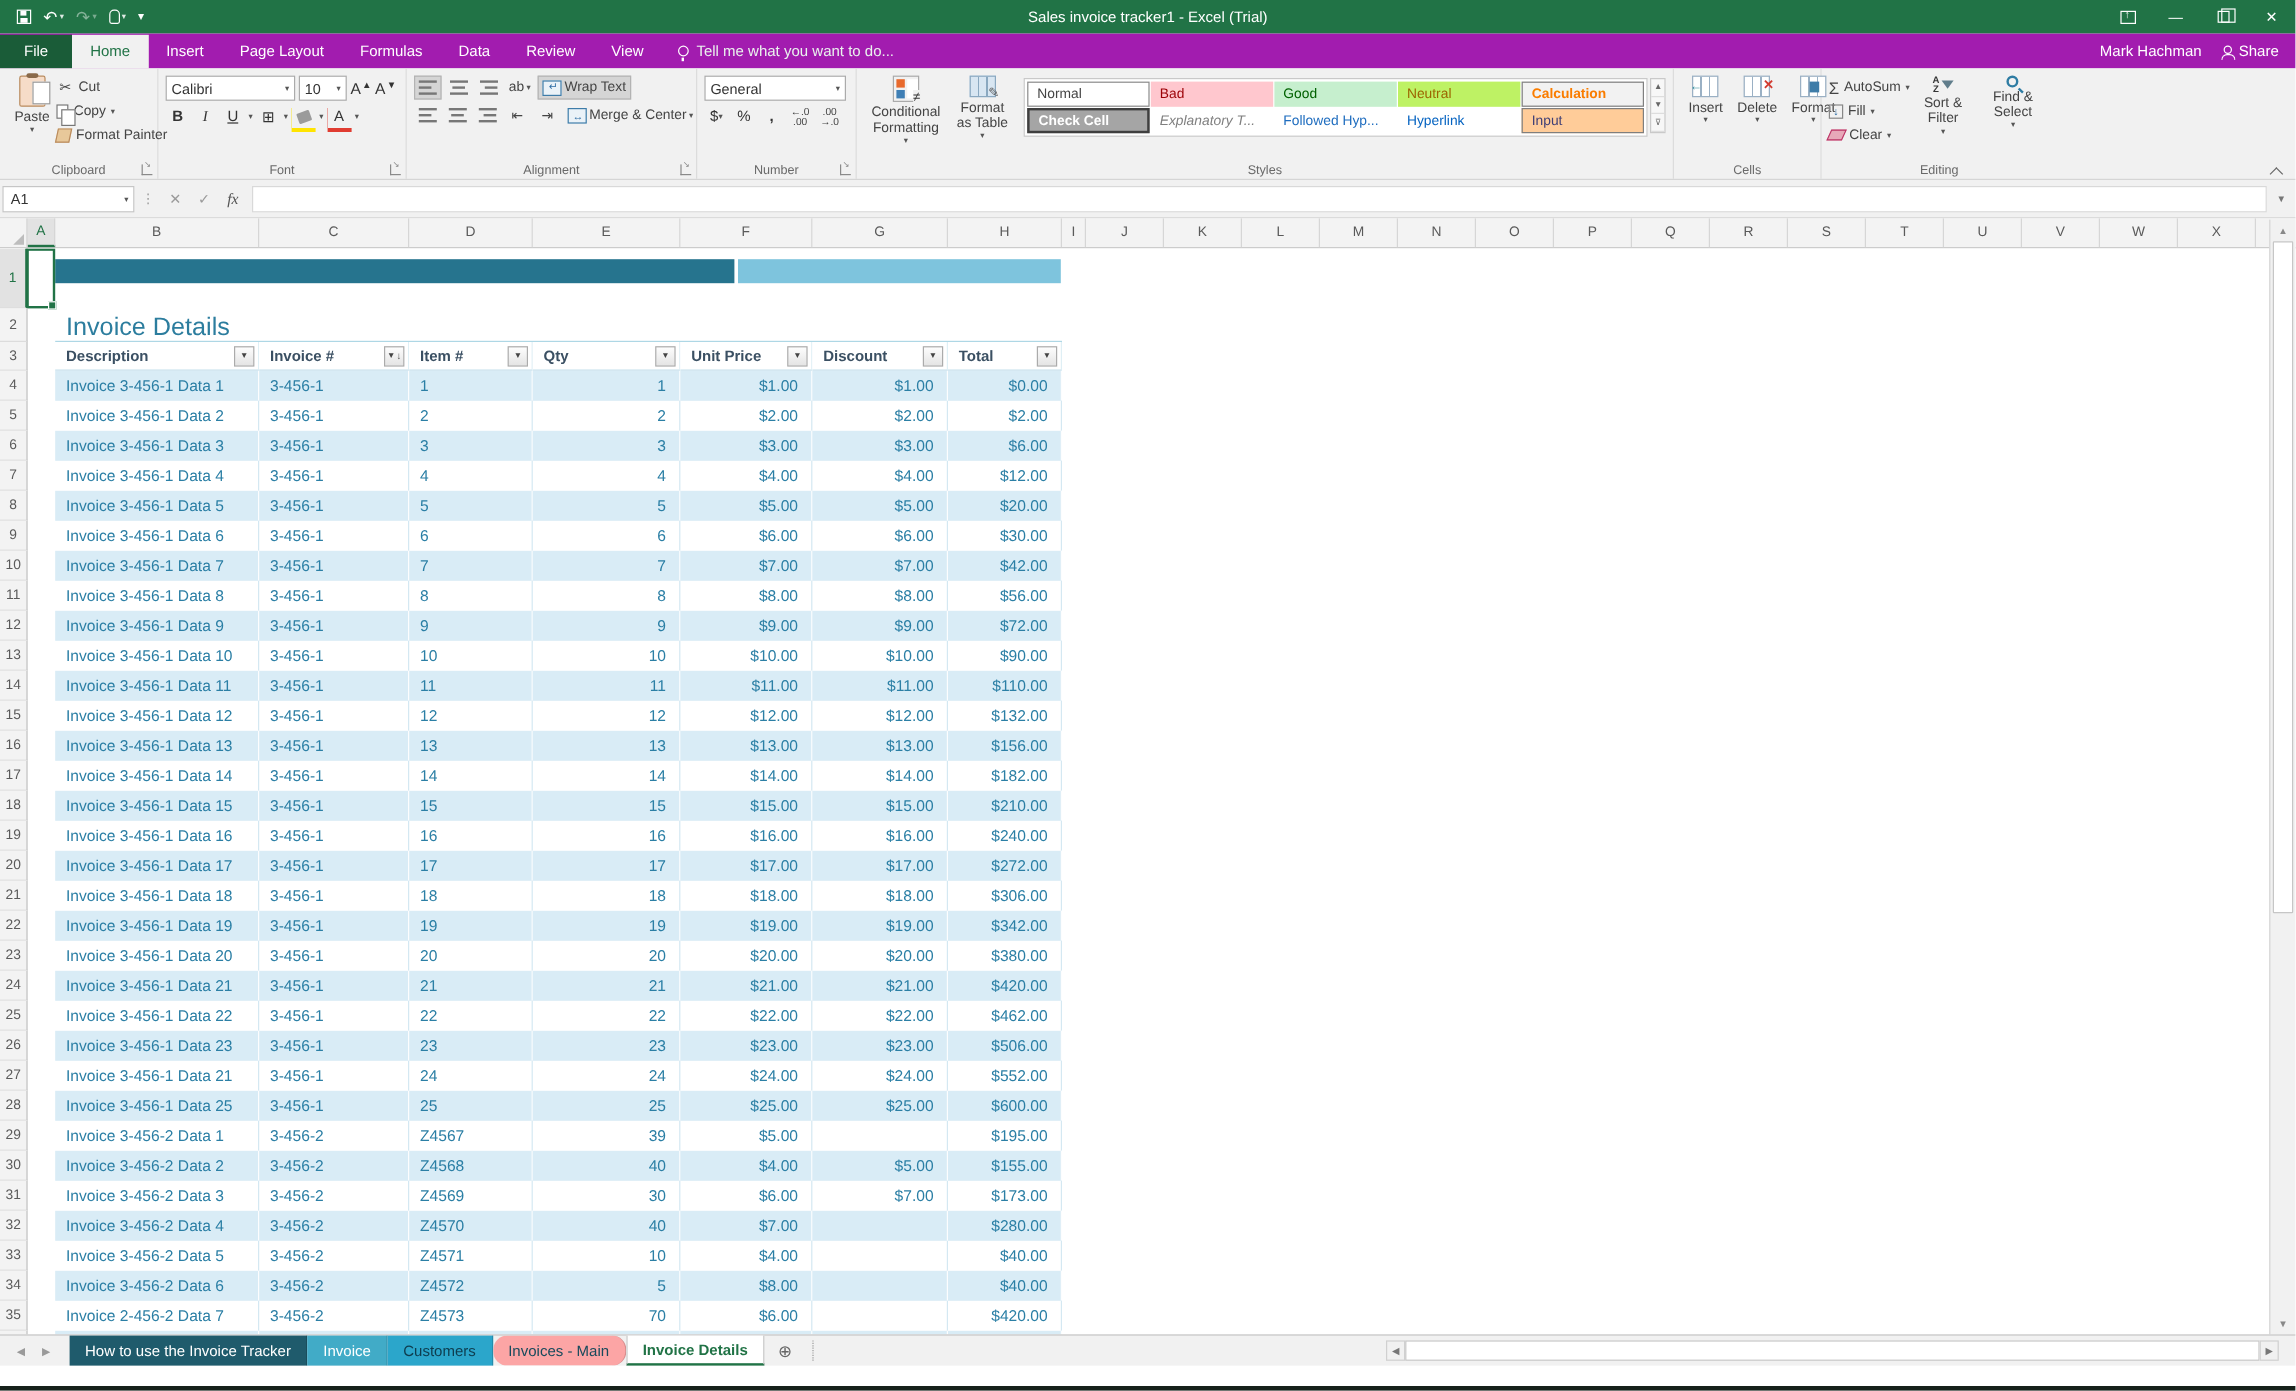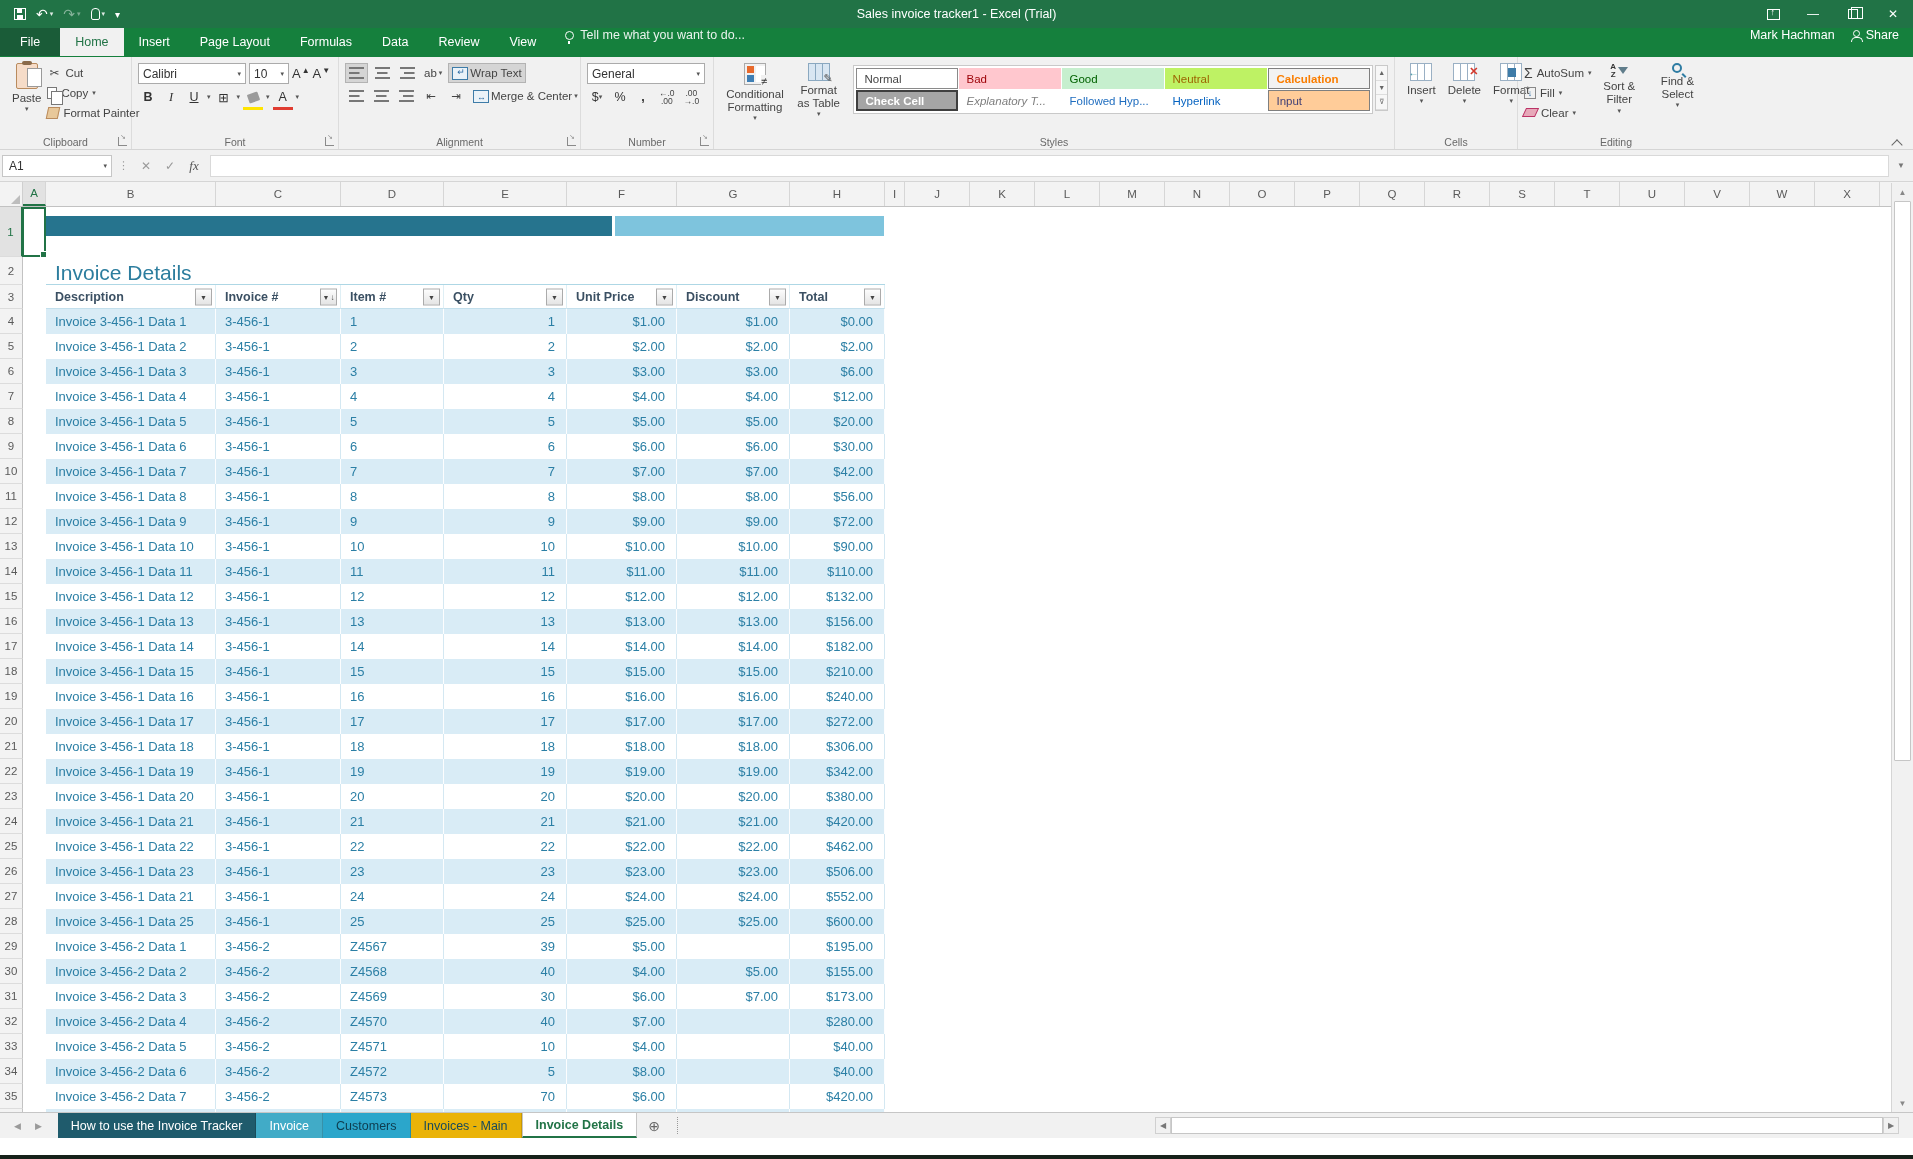--- a/index.html
+++ b/index.html
@@ -21,21 +21,21 @@
 .qat-more { font-size:10px; letter-spacing:1px; }
 #title-text { position:absolute; left:50%; transform:translateX(-50%); font-size:12.5px; color:#fff; white-space:nowrap; }
 .winctrls { margin-left:auto; display:flex; height:28px; }
 .winbtn { width:40px; height:28px; display:flex; align-items:center; justify-content:center; font-size:12px; color:#fff; }
 .ribbon-opts-icon { width:13px; height:11px; border:1px solid #fff; position:relative; }
 .ribbon-opts-icon::before { content:"↑"; position:absolute; top:-3px; left:3px; font-size:9px; }
 .restore-icon { width:10px; height:10px; border:1px solid #fff; position:relative; }
 .restore-icon::before { content:""; position:absolute; top:-3px; left:2px; width:10px; height:10px; border:1px solid #fff; }
 
 
-#tabrow { top:28px; left:0; width:1913px; height:29px; background:#15803d; display:flex; align-items:flex-start; color:#fff; }
+#tabrow { top:28px; left:0; width:1913px; height:29px; background:#a21caf; display:flex; align-items:center; color:#fff; }
 .rtab { padding:7px 15px 6px 15px; font-size:12.5px; white-space:nowrap; cursor:default; }
 .rtab.filetab { background:#1a5c38; padding:7px 20px; }
 .rtab.active { background:#f1f1f1; color:#217346; }
 #tellme { display:flex; align-items:center; gap:6px; font-size:12.5px; padding-left:14px; color:#eaf3ee; }
 .bulb-icon { width:9px; height:9px; border:1.5px solid #fff; border-radius:50%; position:relative; }
 .bulb-icon::after { content:""; position:absolute; left:2px; top:9px; width:2px; height:3px; background:#fff; }
 #tabrow-right { margin-left:auto; display:flex; align-items:center; gap:16px; padding-right:14px; font-size:12.5px; }
 .share-wrap { display:flex; align-items:center; gap:5px; }
 .person-icon { width:10px; height:10px; position:relative; }
 .person-icon::before { content:""; position:absolute; top:0; left:2.5px; width:5px; height:5px; border-radius:50%; border:1.5px solid #fff; }
@@ -899,21 +899,21 @@
         <div class="tcell l" style="width: 125px;">3-456-2</div>
         <div class="tcell l" style="width: 103px;">Z4572</div>
         <div class="tcell r" style="width: 123px;">5</div>
         <div class="tcell r" style="width: 110px;">$8.00</div>
         <div class="tcell r" style="width: 113px;"></div>
         <div class="tcell r" style="width: 95px;">$40.00</div>
       </div>
       <div class="srow drow" style="height: 25px;">
         <div class="rownum">35</div>
         <div class="cA"></div>
-        <div class="tcell l" style="width: 170px;">Invoice 3-456-2 Data 7</div>
+        <div class="tcell l" style="width: 170px;">Invoice 2-456-2 Data 7</div>
         <div class="tcell l" style="width: 125px;">3-456-2</div>
         <div class="tcell l" style="width: 103px;">Z4573</div>
         <div class="tcell r" style="width: 123px;">70</div>
         <div class="tcell r" style="width: 110px;">$6.00</div>
         <div class="tcell r" style="width: 113px;"></div>
         <div class="tcell r" style="width: 95px;">$420.00</div>
       </div>
       <div class="srow banded" style="height: 25px;">
         <div class="rownum">36</div>
         <div class="cA"></div>
@@ -935,21 +935,21 @@
 
   <div id="tabbar" class="abs">
     <div class="tab-nav">
       <span>◀</span>
       <span>▶</span>
     </div>
     <div id="sheet-tabs" style="display:flex">
         <span class="sheettab" style="background: rgb(31, 91, 108); color: rgb(255, 255, 255);">How to use the Invoice Tracker</span>
         <span class="sheettab" style="background: rgb(65, 171, 199); color: rgb(255, 255, 255);">Invoice</span>
         <span class="sheettab" style="background: rgb(43, 166, 203); color: rgb(14, 60, 78);">Customers</span>
-        <span class="sheettab" style="background: #eab308; color: rgb(23, 74, 92);">Invoices - Main</span>
+        <span class="sheettab" style="background: #fca5a5; color: rgb(23, 74, 92); border-radius: 12px;">Invoices - Main</span>
         <span class="sheettab active">Invoice Details</span>
       </div>
     <span class="newsheet">⊕</span>
     <span class="tab-divider"></span>
     <div id="hscroll">
       <span class="hs-arrow">◀</span>
       <div id="hs-thumb"></div>
       <span class="hs-arrow">▶</span>
     </div>
   </div>

